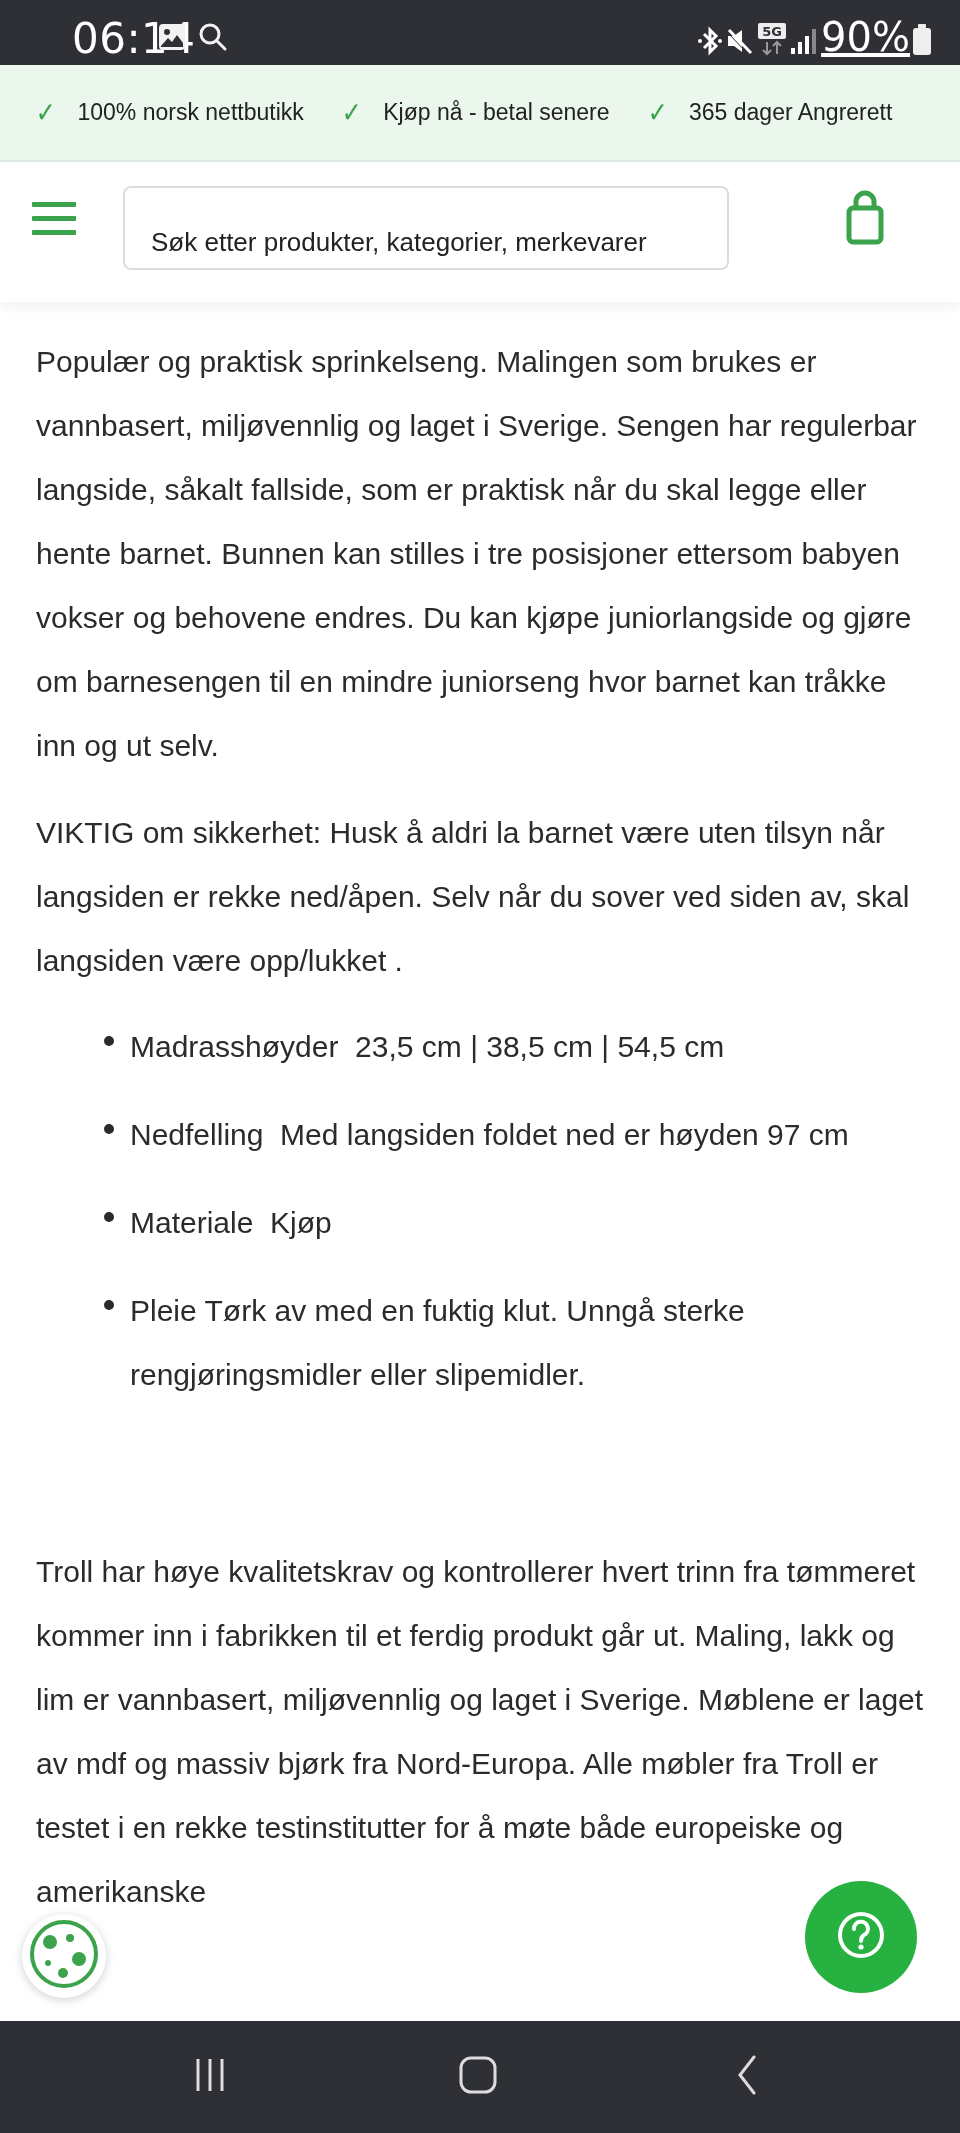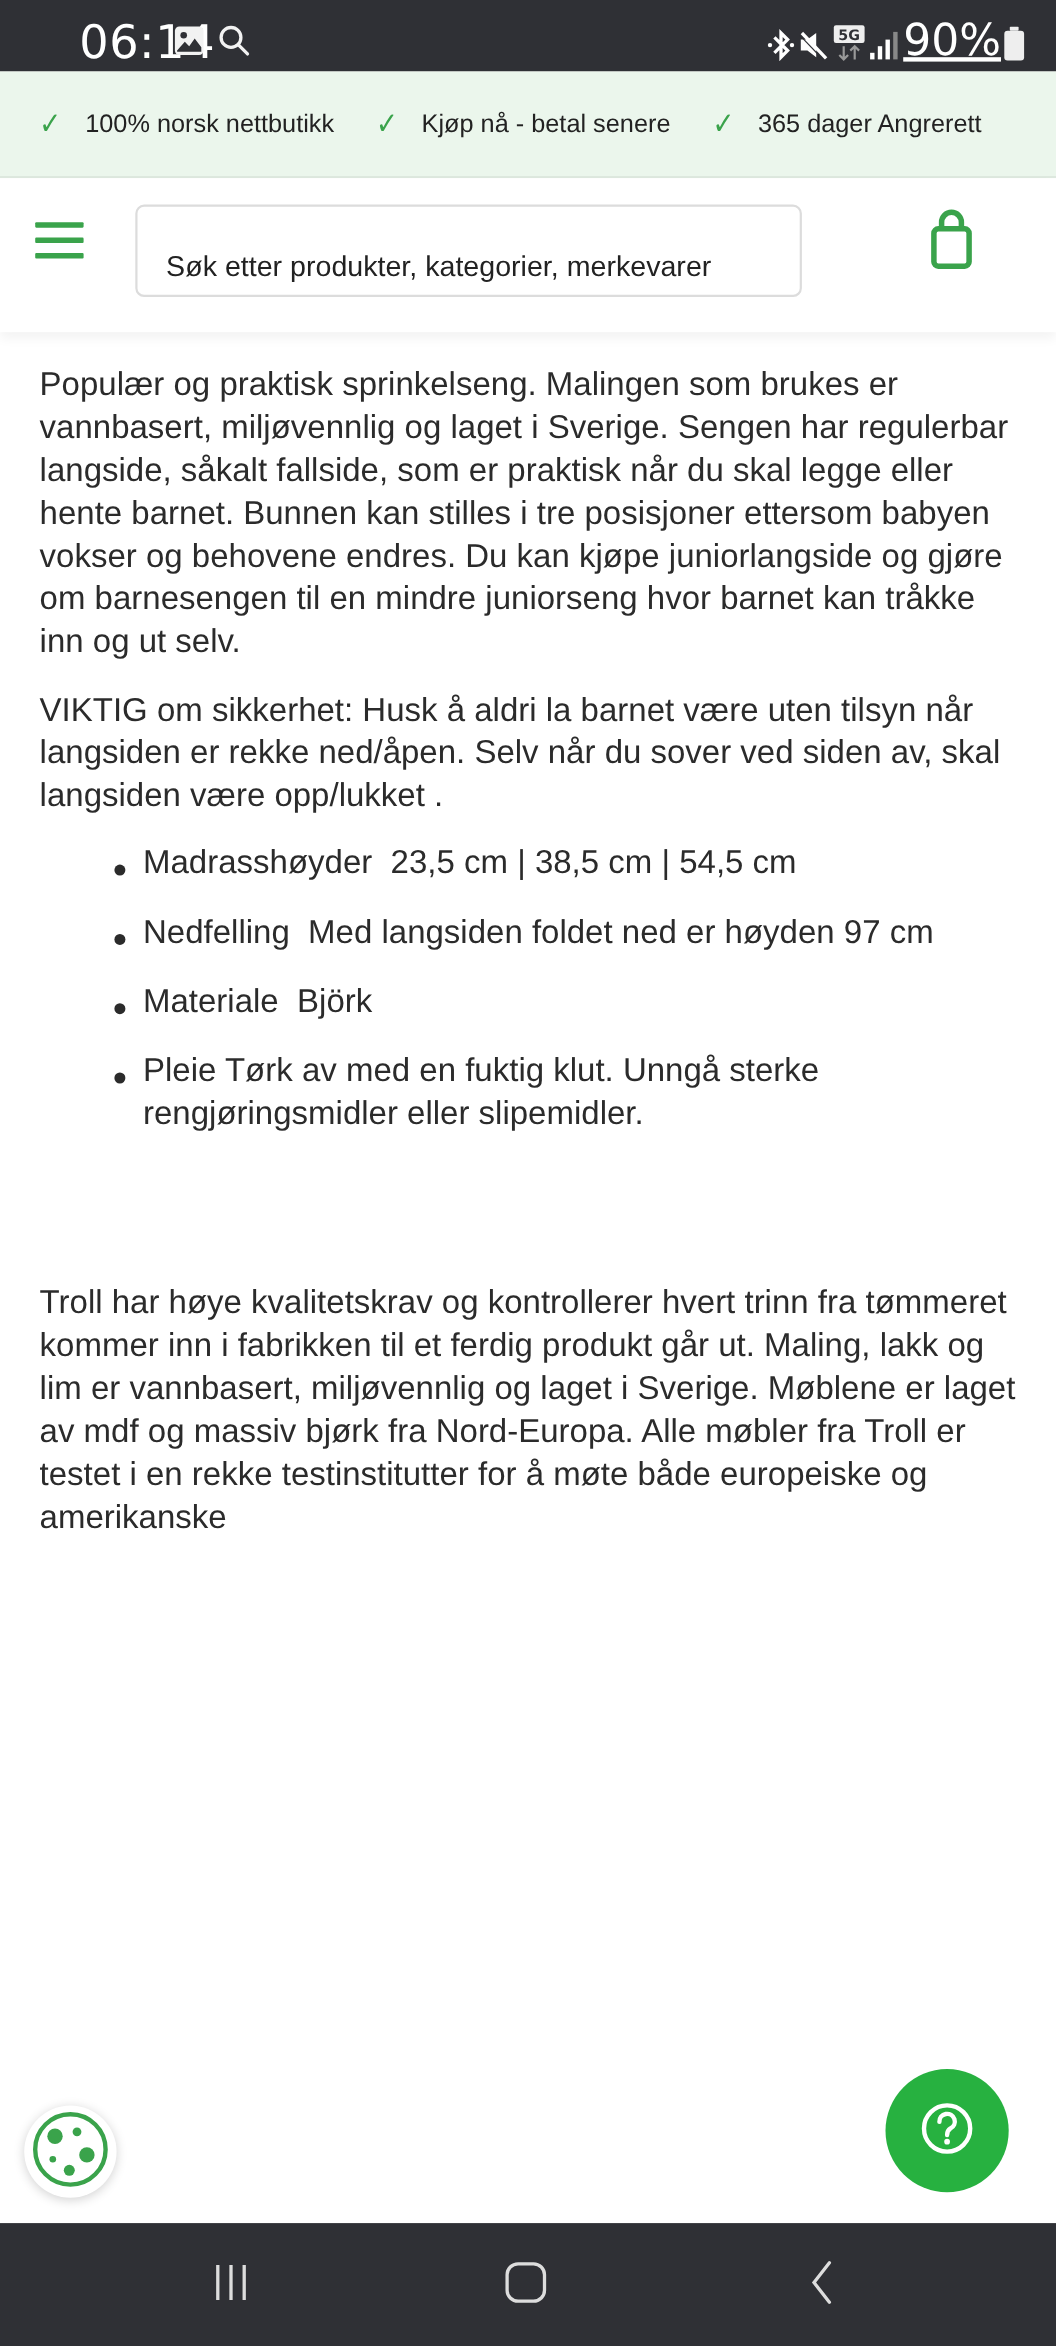--- a/index.html
+++ b/index.html
@@ -13,21 +13,21 @@
     .usp-item { display:flex; align-items:center; font-family:"Liberation Sans", sans-serif; font-size:23px; color:#222; margin-right:36px; }
     .usp-item:first-child { margin-left:34px; }
     .usp-check { color:#3aa34b; font-size:28px; margin-right:20px; font-weight:300; transform:scaleX(0.85); }
     .header { position:absolute; left:0; top:162px; width:960px; height:140px; background:#fff; box-shadow:0 6px 10px rgba(0,0,0,0.05); }
     .hamburger { position:absolute; left:32px; top:40px; width:44px; height:34px; cursor:pointer; }
     .hamburger span { position:absolute; left:0; width:44px; height:5px; background:#3aa34b; border-radius:1px; }
     .search-box { position:absolute; left:123px; top:24px; width:606px; height:84px; border:2px solid #dcdcdc; border-radius:8px; box-sizing:border-box; background:#fff; }
     .search-box input { border:none; outline:none; background:transparent; width:100%; height:100%; padding:0 26px; box-sizing:border-box; font-family:"Liberation Sans", sans-serif; font-size:26px; color:#222;margin-top:14px; }
     .search-box input::placeholder { color:#222; }
     .cart-btn { position:absolute; left:840px; top:28px; width:50px; height:56px; cursor:pointer; }
-    .content { position:absolute; left:36px; top:330px; width:890px; font-family:"Liberation Sans", sans-serif; font-size:30px; line-height:39px; color:#2b2b2b; }
+    .content { position:absolute; left:36px; top:330px; width:890px; font-family:"Liberation Sans", sans-serif; font-size:30px; line-height:64px; color:#2b2b2b; }
     .content p { margin:0; }
     .p-intro { }
     .p-safety { margin-top:23px !important; }
     .spec-heading { margin-top:118px !important; font-weight:bold; font-size:30px; }
     .spec-list { list-style:none; margin:22px 0 0 0; padding:0 0 0 94px; }
     .spec-list li { position:relative; margin-bottom:24px; }
     .spec-list li::before { content:""; position:absolute; left:-26px; top:21px; width:10px; height:10px; border-radius:50%; background:#2b2b2b; }
     .p-troll { margin-top:133px !important; }
     .cookie-btn { position:absolute; left:22px; top:1914px; width:84px; height:84px; border-radius:50%; background:#fff; box-shadow:0 2px 10px rgba(0,0,0,0.18); display:flex; align-items:center; justify-content:center; cursor:pointer; }
     .help-btn { position:absolute; left:805px; top:1881px; width:112px; height:112px; border-radius:50%; background:#27b140; display:flex; align-items:center; justify-content:center; cursor:pointer; }
@@ -128,21 +128,21 @@
     </span>
   </div>
 </div>
 
 <div class="content">
   <p class="p-intro">Populær og praktisk sprinkelseng. Malingen som brukes er vannbasert, miljøvennlig og laget i Sverige. Sengen har regulerbar langside, såkalt fallside, som er praktisk når du skal legge eller hente barnet. Bunnen kan stilles i tre posisjoner ettersom babyen vokser og behovene endres. Du kan kjøpe juniorlangside og gjøre om barnesengen til en mindre juniorseng hvor barnet kan tråkke inn og ut selv.</p>
   <p class="p-safety">VIKTIG om sikkerhet:  Husk å aldri la barnet være uten tilsyn når langsiden er rekke ned/åpen. Selv når du sover ved siden av, skal langsiden være opp/lukket .</p>
   <ul class="spec-list">
     <li><span>Madrasshøyder</span>&nbsp; <span>23,5 cm | 38,5 cm | 54,5 cm</span></li>
     <li><span>Nedfelling</span>&nbsp; <span>Med langsiden foldet ned er høyden 97 cm</span></li>
-    <li><span>Materiale</span>&nbsp; <span>Björk</span></li>
+    <li><span>Materiale</span>&nbsp; <span>Kjøp</span></li>
     <li><span>Pleie</span> <span>Tørk av med en fuktig klut. Unngå sterke rengjøringsmidler eller slipemidler.</span></li>
   </ul>
   <p class="p-troll">Troll har høye kvalitetskrav og kontrollerer hvert trinn fra tømmeret kommer inn i fabrikken til et ferdig produkt går ut. Maling, lakk og lim er vannbasert, miljøvennlig og laget i Sverige. Møblene er laget av mdf og massiv bjørk fra Nord-Europa. Alle møbler fra Troll er testet i en rekke testinstitutter for å møte både europeiske og amerikanske</p>
 </div>
 
 <div class="cookie-btn">
   <span>
     <svg width="72" height="72" viewBox="0 0 72 72">
         <circle cx="36" cy="36" r="32" stroke="#3aa34b" stroke-width="4" fill="none"></circle>
         <circle cx="22" cy="24" r="7" fill="#3aa34b"></circle>

